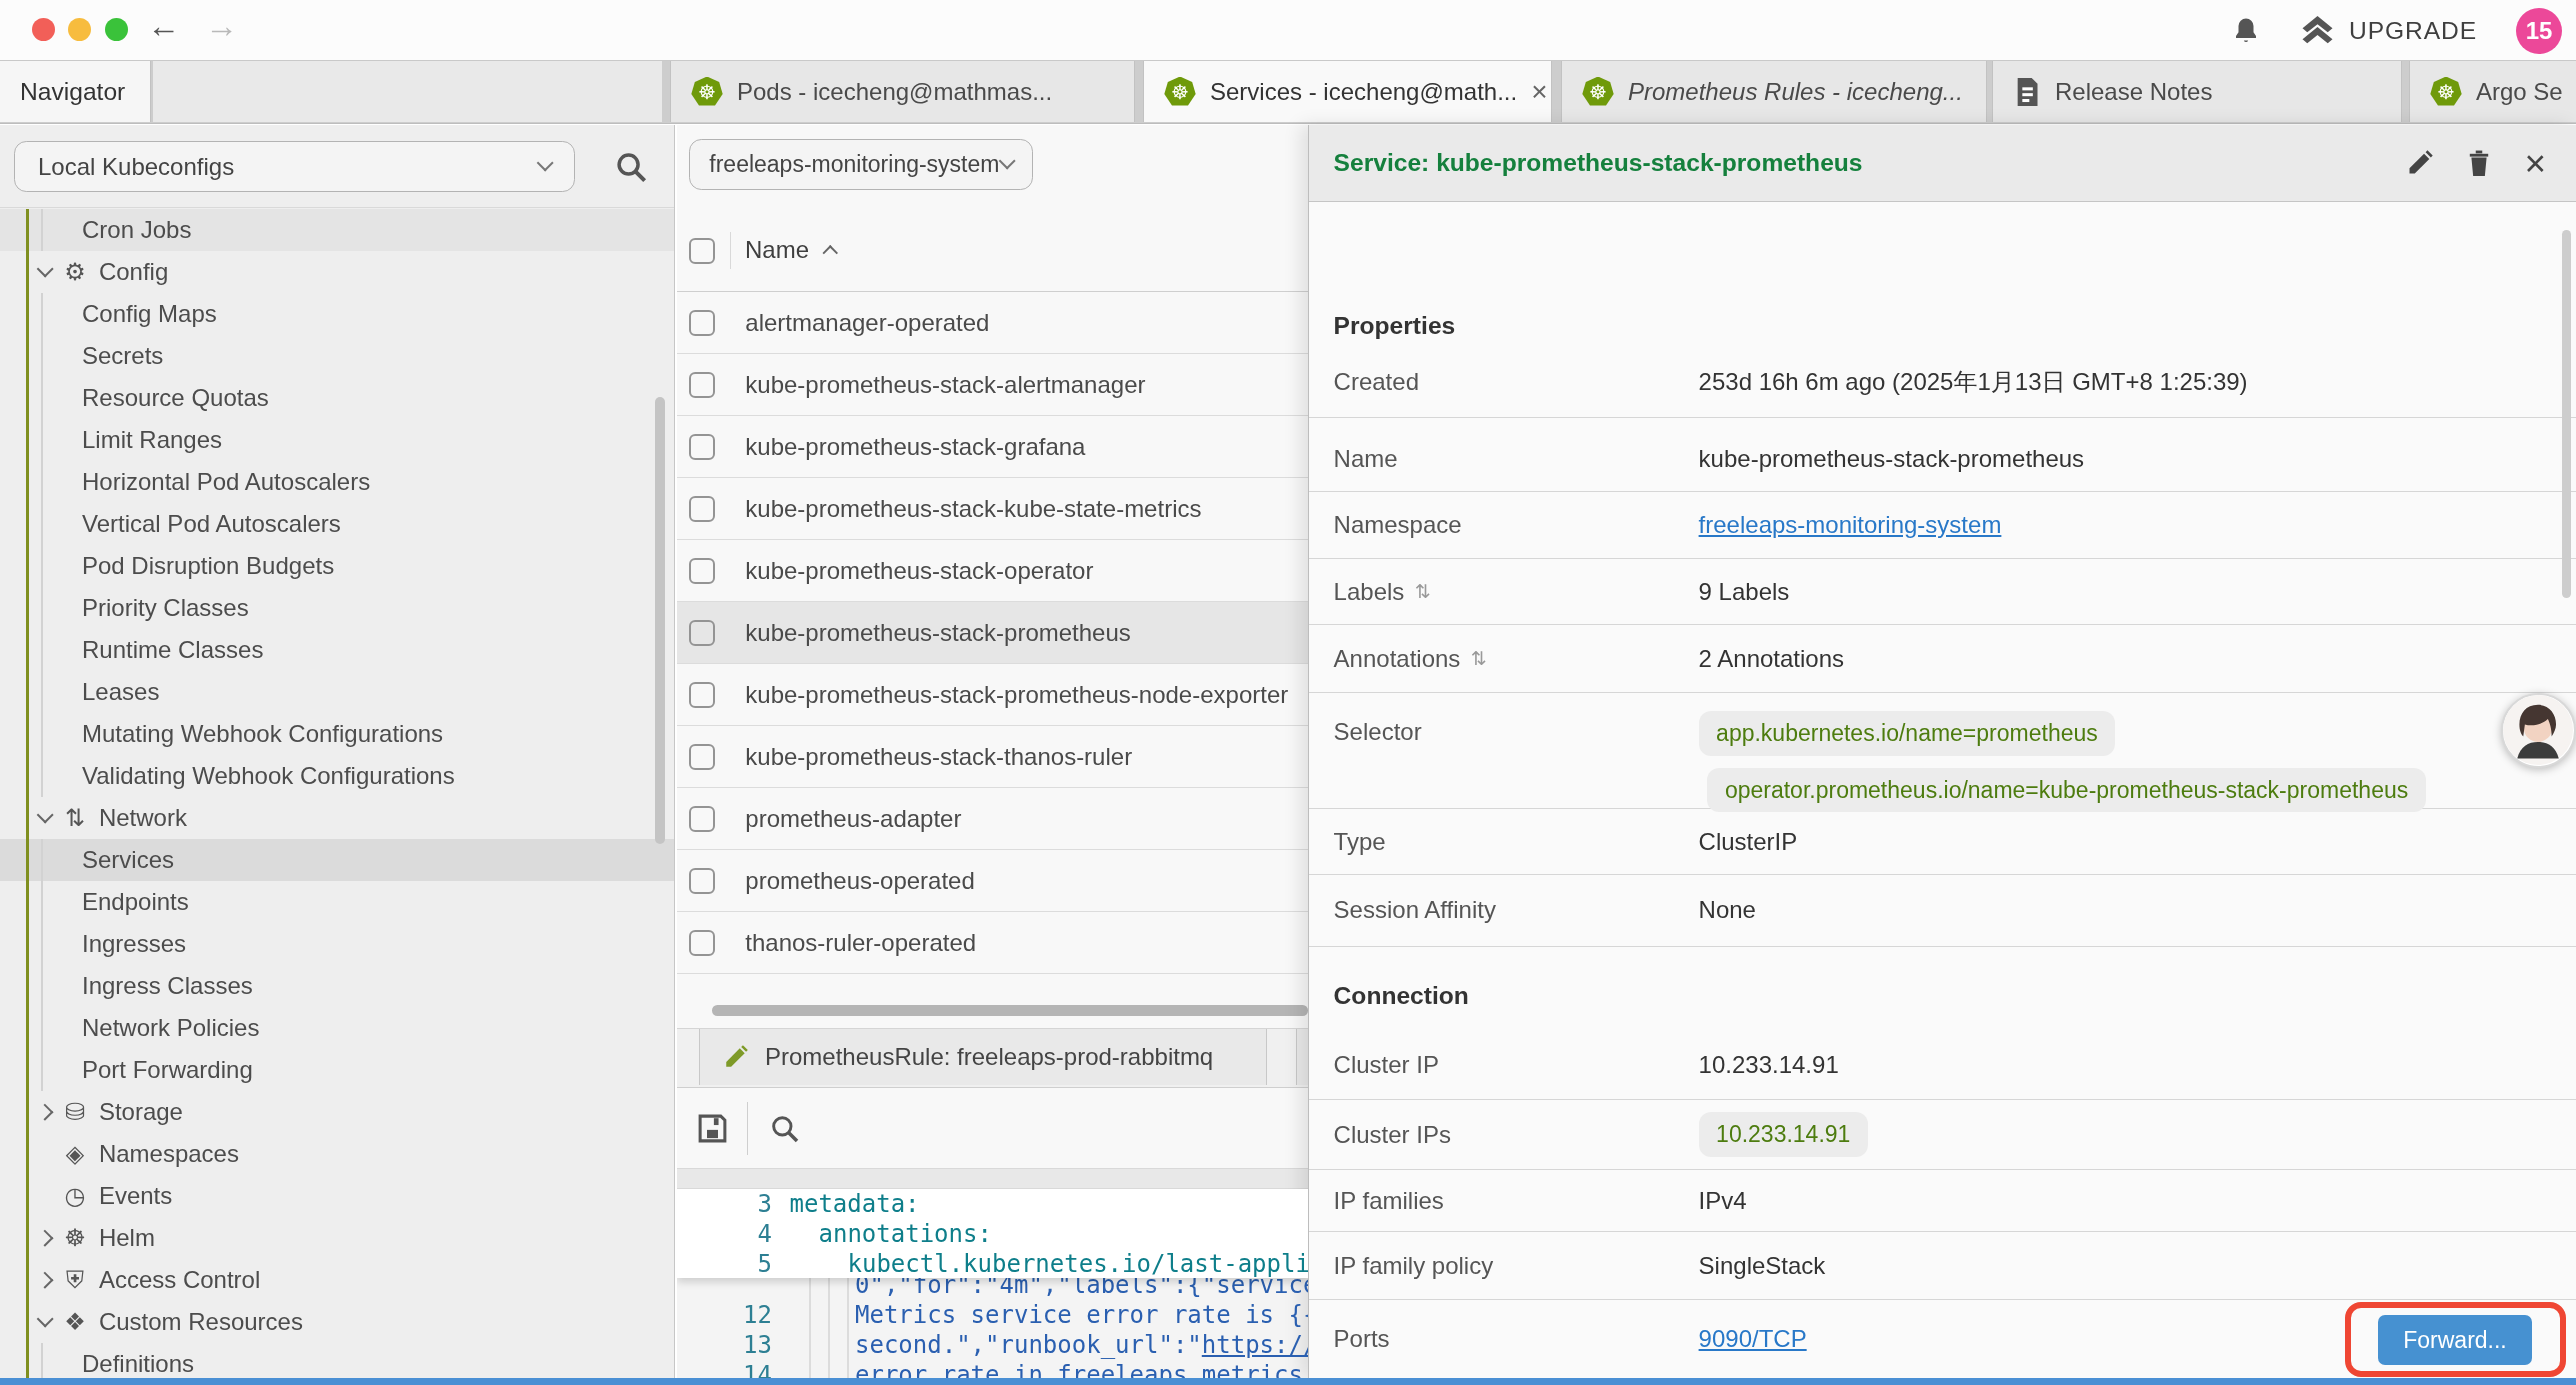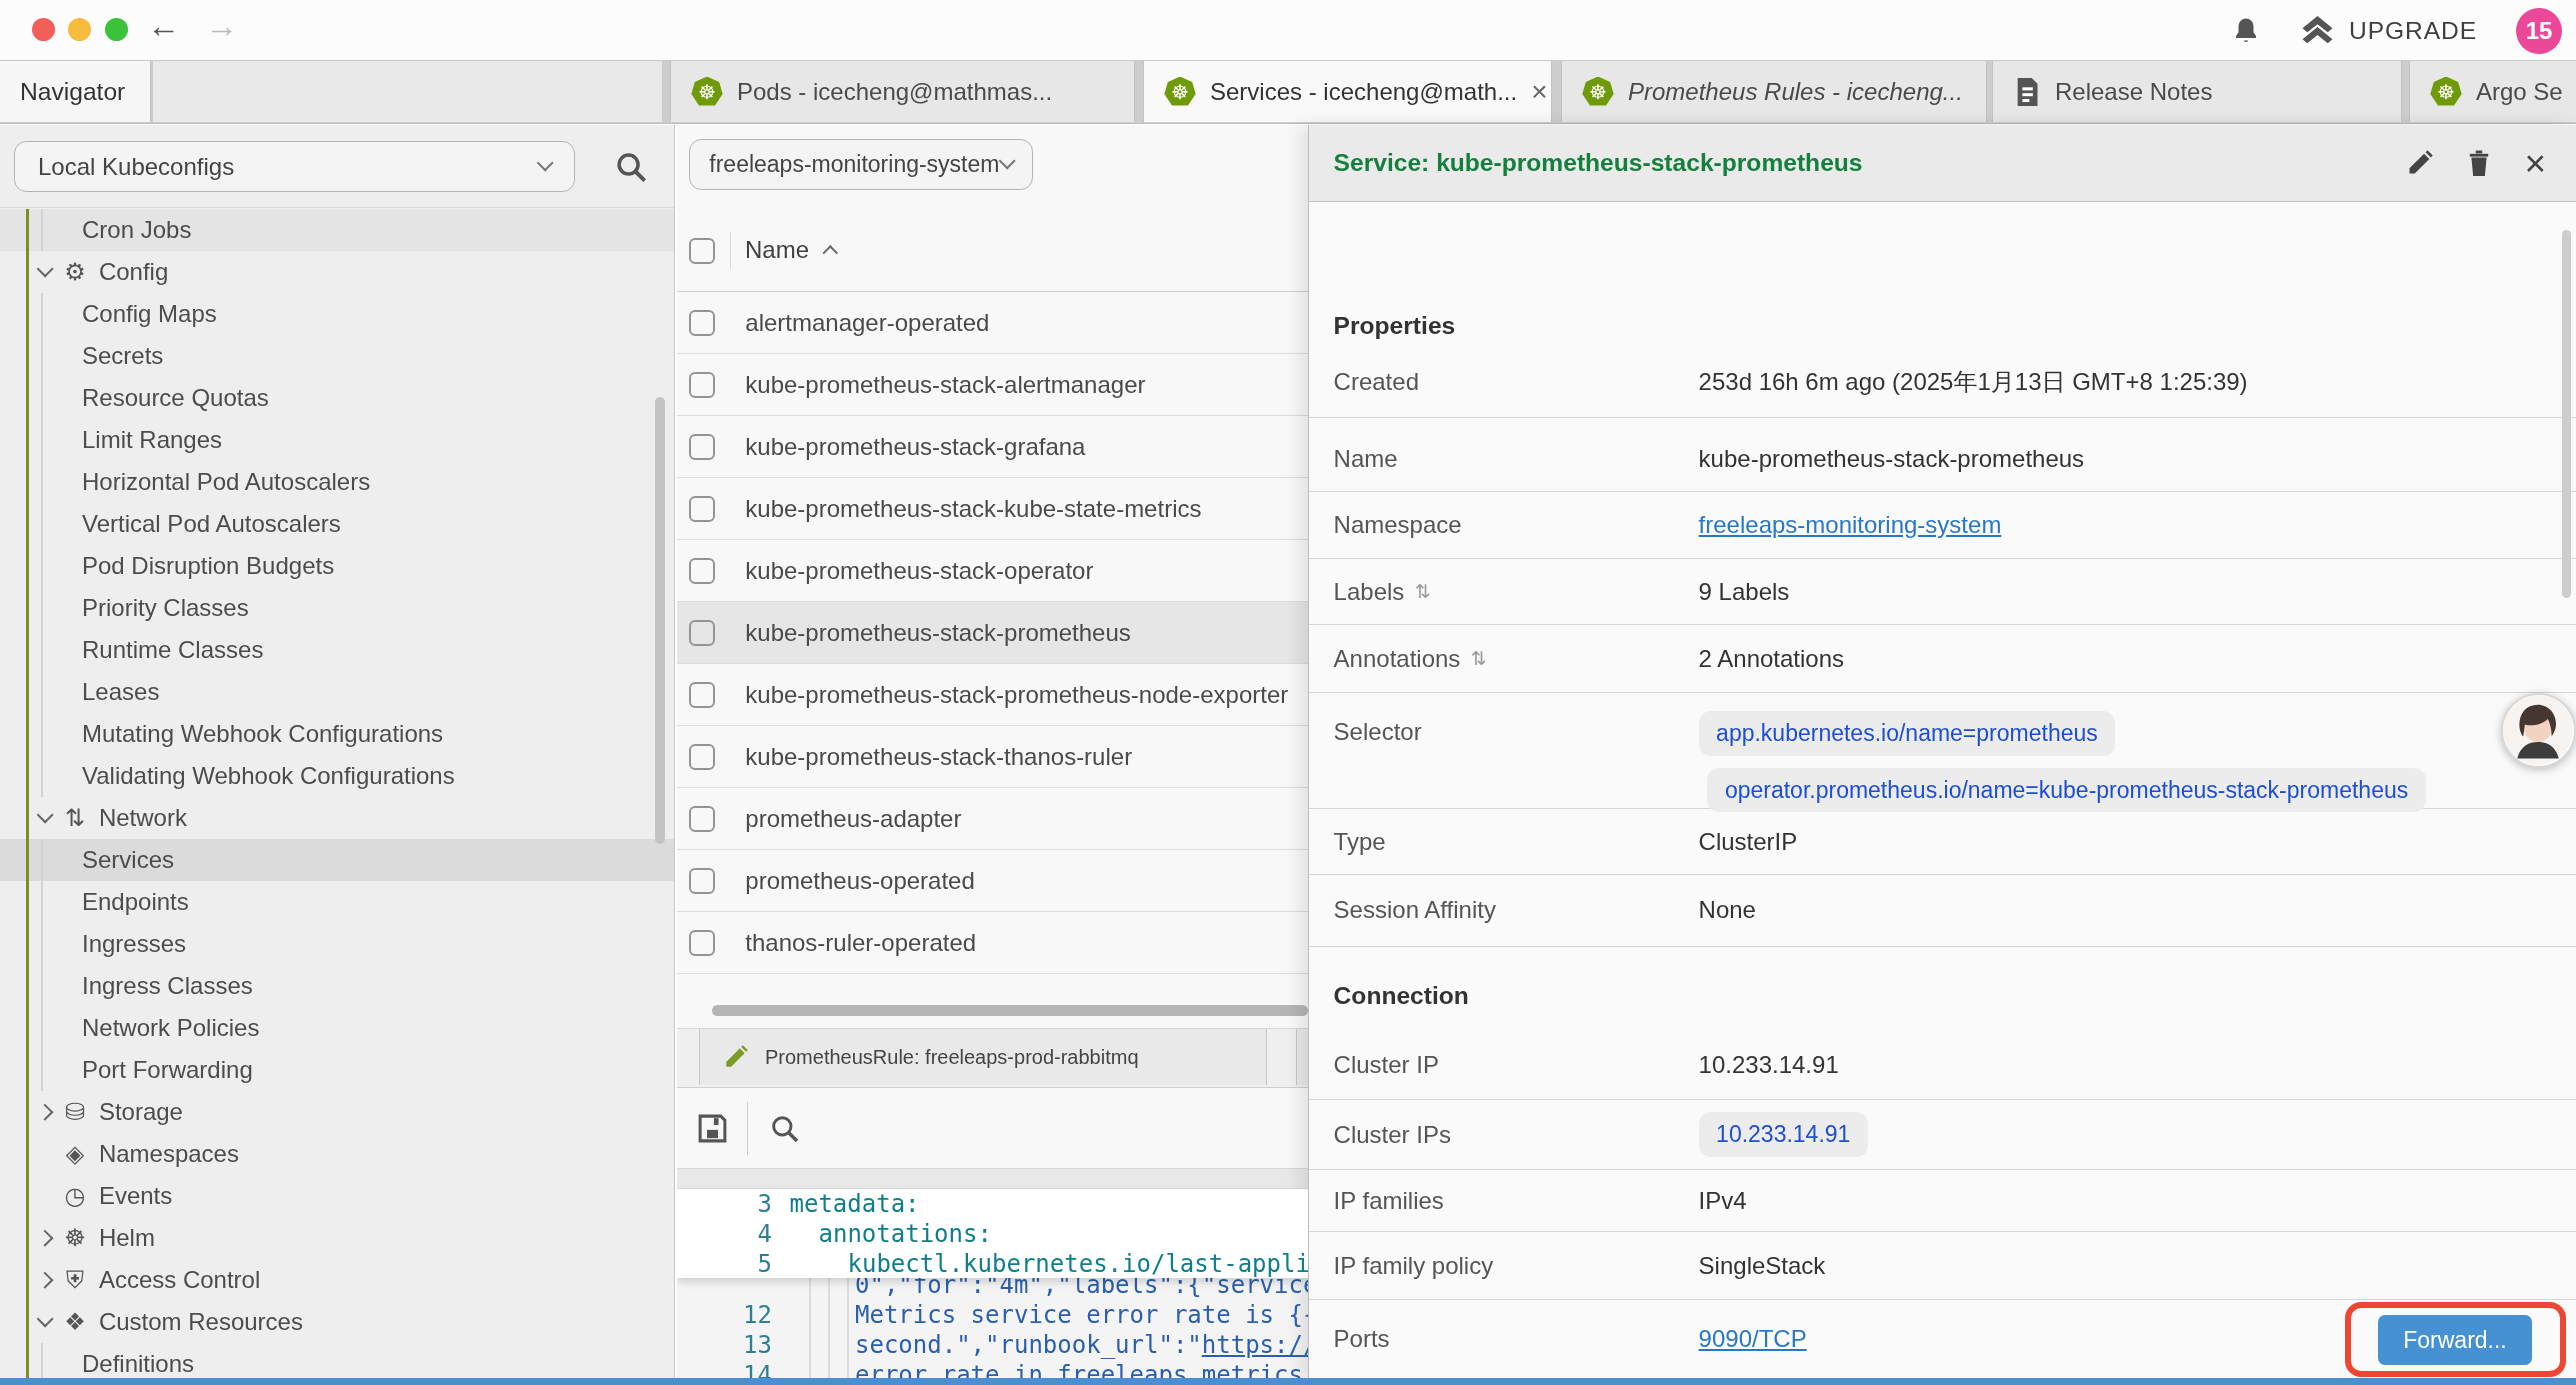--- a/index.html
+++ b/index.html
@@ -60,21 +60,21 @@
   .cbox{flex:none;width:26px;height:26px;border:2.6px solid #949494;border-radius:6.1px;background:transparent;}
   .thead .cbox{position:absolute;left:12.3px;top:32px;}
   .thead .hdiv{position:absolute;left:53px;top:26px;height:37px;border-left:1.8px solid #d9d9d9;}
   .thead .hname{position:absolute;left:68px;top:30px;font-size:24px;color:#3f3f3f;display:flex;gap:16px;align-items:center;}
   .thead .chev{border-color:#666;width:10.5px;height:10.5px;}
   .lrows{position:absolute;left:0;top:167px;width:100%;}
   .lrow{display:flex;align-items:center;height:62px;border-bottom:1.8px solid #dcdcdc;padding-left:12.3px;gap:30px;font-size:24px;color:#4a4a4a;white-space:nowrap;}
   .lrow.selected{background:#e6e6e6;}
   .hscroll{position:absolute;left:35px;right:0;top:880px;height:10.5px;background:#b5b5b5;border-radius:5.3px;}
   .etabs{position:absolute;left:0;top:903px;width:100%;height:60px;background:#f0f0f0;border-top:1.8px solid #d5d5d5;border-bottom:1.8px solid #cfcfcf;}
-  .etab{position:absolute;left:22px;top:0;width:568px;height:56px;background:#e9e9e9;border-left:1.8px solid #c8c8c8;border-right:1.8px solid #c8c8c8;display:flex;align-items:center;gap:16px;padding:0 23px;font-size:20px;color:#444;white-space:nowrap;overflow:hidden;}
+  .etab{position:absolute;left:22px;top:0;width:568px;height:56px;background:#e9e9e9;border-left:1.8px solid #c8c8c8;border-right:1.8px solid #c8c8c8;display:flex;align-items:center;gap:16px;padding:0 23px;font-size:24px;color:#444;white-space:nowrap;overflow:hidden;}
   .etab2{position:absolute;left:619px;top:0;width:26px;height:56px;background:#e9e9e9;border-left:1.8px solid #c8c8c8;overflow:hidden;display:flex;align-items:center;padding-left:12.3px;}
   .etoolbar{position:absolute;left:0;top:963px;width:100%;height:81px;display:flex;align-items:center;}
   .etoolbar .tdiv{height:53px;border-left:1.8px solid #cfcfcf;margin:0 21px 0 17.5px;}
   .graybar{position:absolute;left:0;top:1043px;width:100%;height:21px;background:#e8e8e8;border-top:1.8px solid #d9d9d9;border-bottom:1.8px solid #d9d9d9;}
   .editor{position:absolute;left:0;top:1064px;right:0;bottom:0;background:#f4f4f4;font-family:"DejaVu Sans Mono", monospace;font-size:24px;overflow:hidden;}
   .eline{display:flex;height:30px;line-height:30px;white-space:pre;}
   .eline .num{flex:none;width:95px;text-align:right;color:#2d7f93;}
   .eline .code{padding-left:17.5px;color:#0e7e8a;}
   .eline .code.str{color:#2a5fb0;padding-left:83px;}
   .ind1{margin-left:29px;} .ind2{margin-left:58px;}
@@ -89,21 +89,21 @@
   .dtitle{font-size:24.6px;font-weight:bold;color:#15803d;}
   .dicons{margin-left:auto;display:flex;align-items:center;gap:32px;}
   .dclose{font-size:37px;color:#444;line-height:1;}
   .dbody{position:absolute;left:0;top:77px;right:0;bottom:0;}
   .prow{position:absolute;left:0;right:0;display:flex;align-items:center;border-bottom:1.8px solid #d6d6d6;padding:0 24.6px;font-size:24px;}
   .prow.noline{border-bottom:none;}
   .plabel{flex:none;width:365px;color:#555;display:flex;align-items:center;gap:10.5px;}
   .pvalue{color:#333;}
   .sectionh{position:absolute;left:24.6px;font-size:24.6px;font-weight:bold;color:#333;}
   .link{color:#2878c8;text-decoration:underline;}
-  .badge2{display:inline-block;background:#ececec;border-radius:12px;padding:8.8px 17.5px;font-size:23px;color:#1d4ed8;}
+  .badge2{display:inline-block;background:#ececec;border-radius:12px;padding:8.8px 17.5px;font-size:23px;color:#4d7c0f;}
   .sorticon{font-size:19px;color:#999;}
   .fwdbtn{position:absolute;right:44px;width:154px;height:50px;background:#4691d1;border:none;border-radius:7px;color:#fff;font-size:23px;font-family:"Liberation Sans",sans-serif;}
   .redbox{position:absolute;right:10.5px;top:1.8px;width:221px;height:75px;border:6.1px solid #ef4633;border-radius:16px;}
   .d-scroll{position:absolute;right:5.3px;top:105px;width:8.8px;height:368px;background:#cdcdcd;border-radius:4.4px;}
 
   .avatar{position:absolute;left:2501px;top:693px;width:75px;height:75px;border-radius:50%;background:#fff;border:2.6px solid #d8d8d8;box-shadow:0 1.8px 8.8px rgba(0,0,0,.25);overflow:hidden;z-index:10;}
 
   svg{display:block;}
 </style>
 </head>

